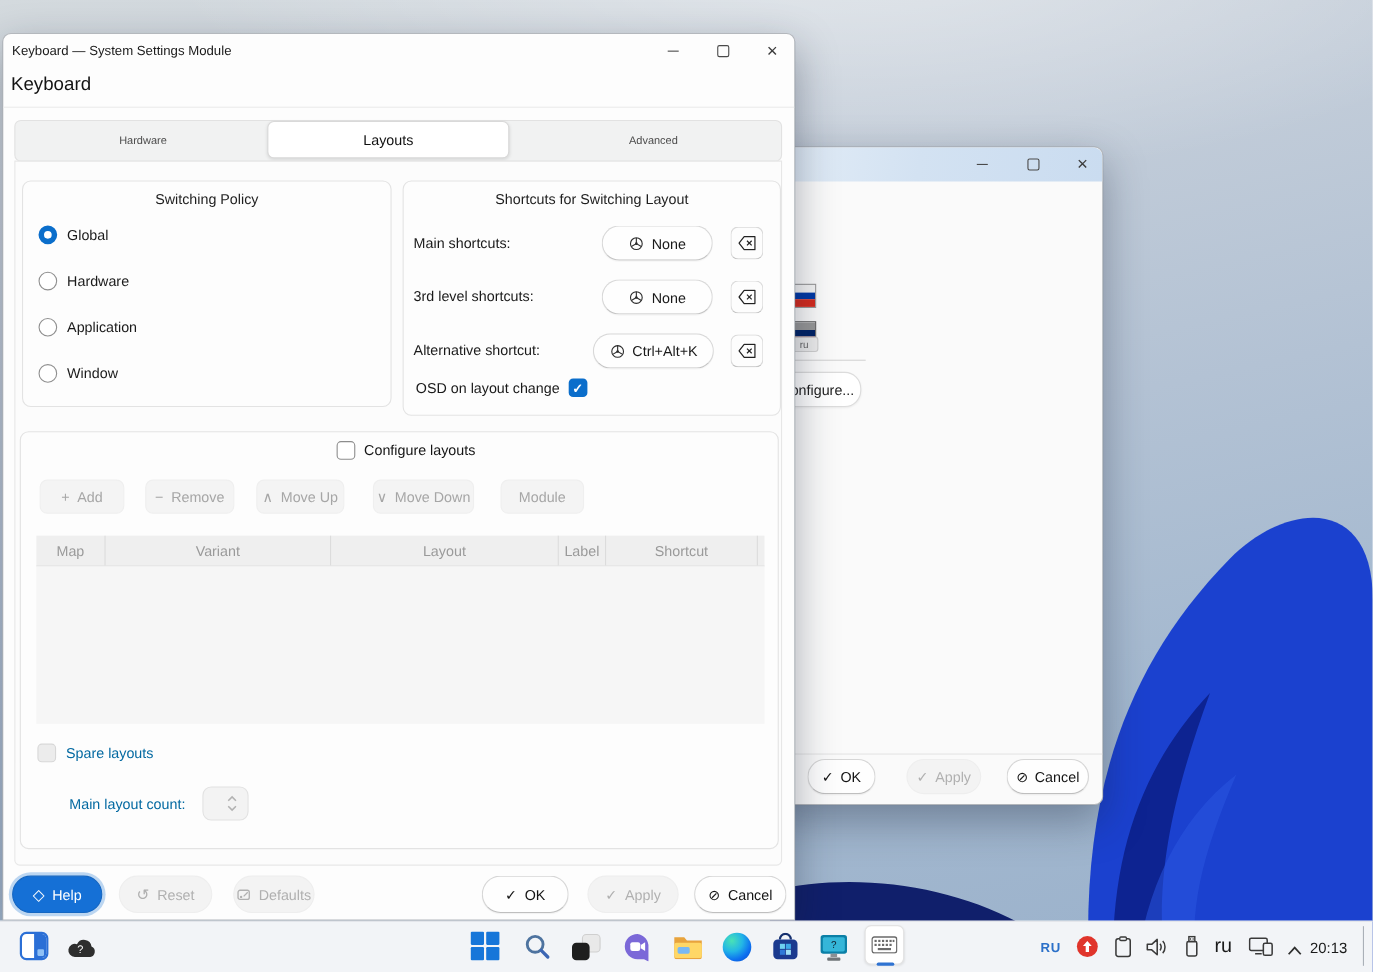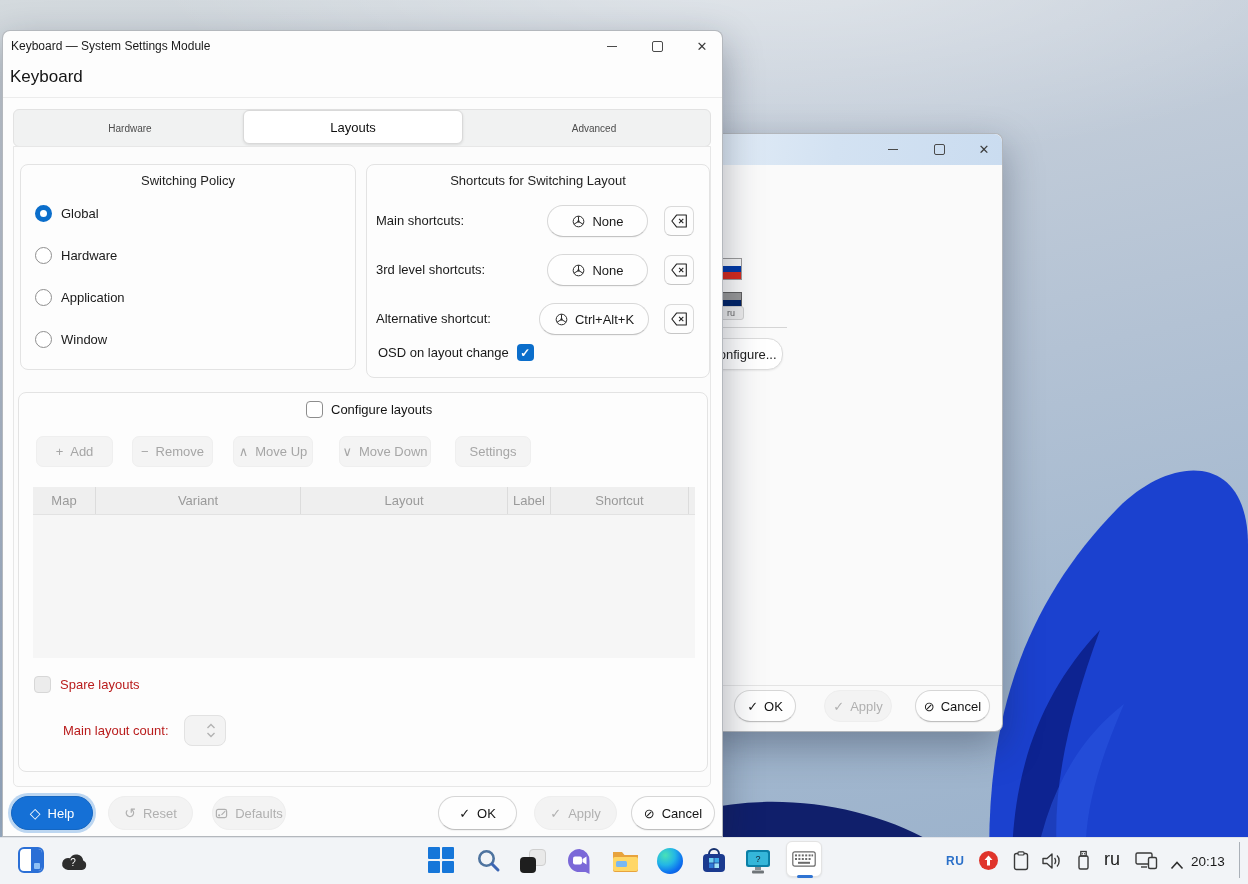--- a/index.html
+++ b/index.html
@@ -49,21 +49,21 @@
   .cb-on{background:#0b6ecb;color:#fff;font-size:12px;font-weight:bold;line-height:1;}
   .cb-off{background:#fff;border:1px solid #8d8d8d;}
   .cb-dis{background:#ececec;border:1px solid #d7d7d7;}
 
   .tool-btn{position:absolute;top:43px;height:31px;background:#f4f4f4;border:1px solid #efefef;border-radius:7px;box-sizing:border-box;display:flex;align-items:center;justify-content:center;gap:7px;font-size:13px;color:#a6a6a6;}
 
   .table-head{position:absolute;left:14px;top:94px;width:662px;height:28px;background:#efefef;display:flex;border-bottom:1px solid #e2e2e2;box-sizing:border-box;}
   .th{display:flex;align-items:center;justify-content:center;font-size:13px;color:#9a9a9a;border-right:1px solid #dcdcdc;box-sizing:border-box;height:100%;}
   .table-body{position:absolute;left:14px;top:122px;width:662px;height:143px;background:#f6f6f6;}
 
-  .dis-label{font-size:13px;color:#b91c1c;}
+  .dis-label{font-size:13px;color:#0369a1;}
   .spin{position:absolute;left:165px;top:322px;width:42px;height:31px;background:#f3f3f3;border:1px solid #e2e2e2;border-radius:8px;box-sizing:border-box;display:flex;align-items:center;justify-content:flex-end;padding-right:9px;}
 
   .footer-btn{position:absolute;top:765px;height:34px;border-radius:17px;box-sizing:border-box;display:flex;align-items:center;justify-content:center;gap:7px;font-size:13px;}
   .fb-normal{background:#fefefe;border:1px solid #d6d6d6;border-bottom-color:#bfbfbf;color:#141414;box-shadow:0 1px 1px rgba(0,0,0,.05);}
   .fb-dis{background:#f3f3f3;border:1px solid #eeeeee;color:#b0b0b0;}
   .fb-primary{background:#1570d6;border:1px solid #1466c2;color:#fff;box-shadow:0 0 0 3px rgba(40,125,215,.30);}
 
   
   .win-right{left:700px;top:133px;width:303px;height:599px;border-radius:8px;background:#fafafa;}
   .wr-titlebar{position:absolute;left:0;top:0;right:0;height:31px;border-radius:8px 8px 0 0;
@@ -272,21 +272,21 @@
         </div>
         <div class="tool-btn" style="left:214px;width:80px;">
           <span>∧</span>
           <span>Move Up</span>
         </div>
         <div class="tool-btn" style="left:320px;width:92px;">
           <span>∨</span>
           <span>Move Down</span>
         </div>
         <div class="tool-btn" style="left:436px;width:76px;">
-          <span>Settings</span>
+          <span>Module</span>
         </div>
 
         <div class="table-head">
           <div class="th" style="width:63px;">Map</div>
           <div class="th" style="width:205px;">Variant</div>
           <div class="th" style="width:207px;">Layout</div>
           <div class="th" style="width:43px;text-align:right;">Label</div>
           <div class="th" style="width:138px;">Shortcut</div>
         </div>
         <div class="table-body"></div>

